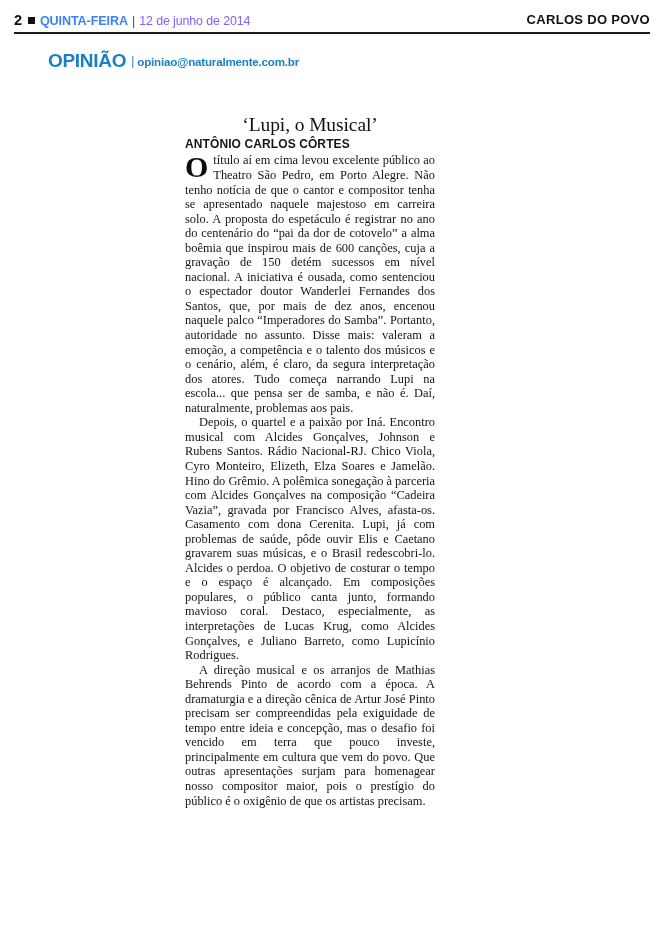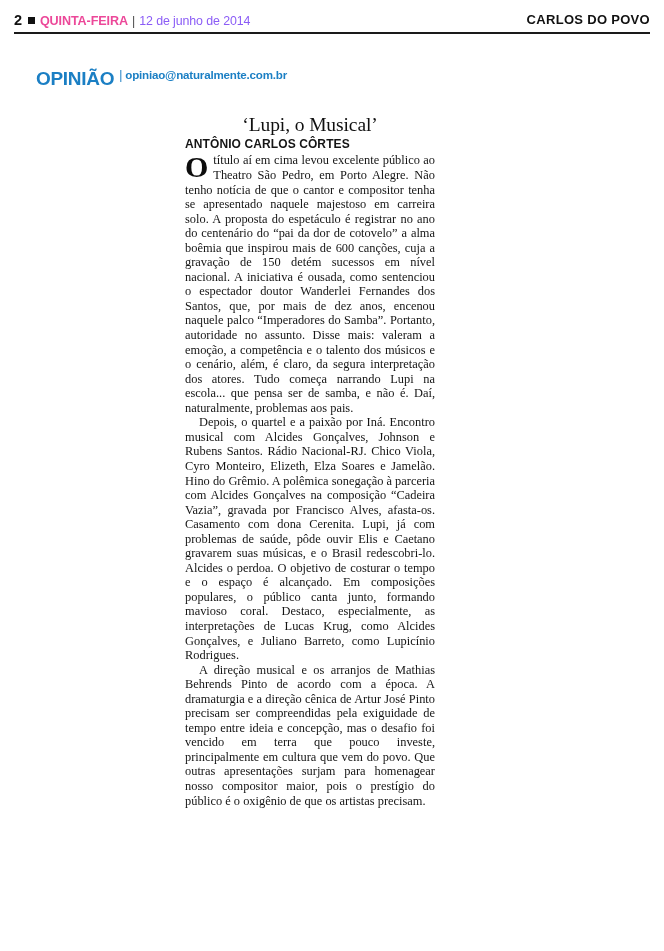--- a/index.html
+++ b/index.html
@@ -45,21 +45,21 @@
     height: 7px;
     background: #111111;
     margin: 0 5px 0 6px;
     position: relative;
     top: -1px;
   }
   .weekday {
     font-size: 12.6px;
     font-weight: bold;
     letter-spacing: -0.1px;
-    color: #ec4899;
+    color: #3b82f6;
   }
   .header-pipe {
     font-size: 12.4px;
     color: #4a4a4a;
     margin: 0 4px 0 4px;
     font-weight: normal;
   }
   .header-date {
     font-size: 12.4px;
     font-weight: normal;
@@ -77,26 +77,25 @@
     left: 14px;
     top: 32px;
     width: 636px;
     height: 2px;
     background: #1a1a1a;
   }
 
   
   .section-bar {
     position: absolute;
-    left: 36px;
+    left: 48px;
     top: 50px;
     display: flex;
-    align-items: flex-start;
+    align-items: center;
     white-space: nowrap;
-    margin-top: 18px;
   }
   .section-name {
     font-size: 19px;
     font-weight: bold;
     letter-spacing: -0.3px;
   }
   .section-pipe {
     font-size: 12px;
     margin: 0 3px 0 5px;
     font-weight: normal;

